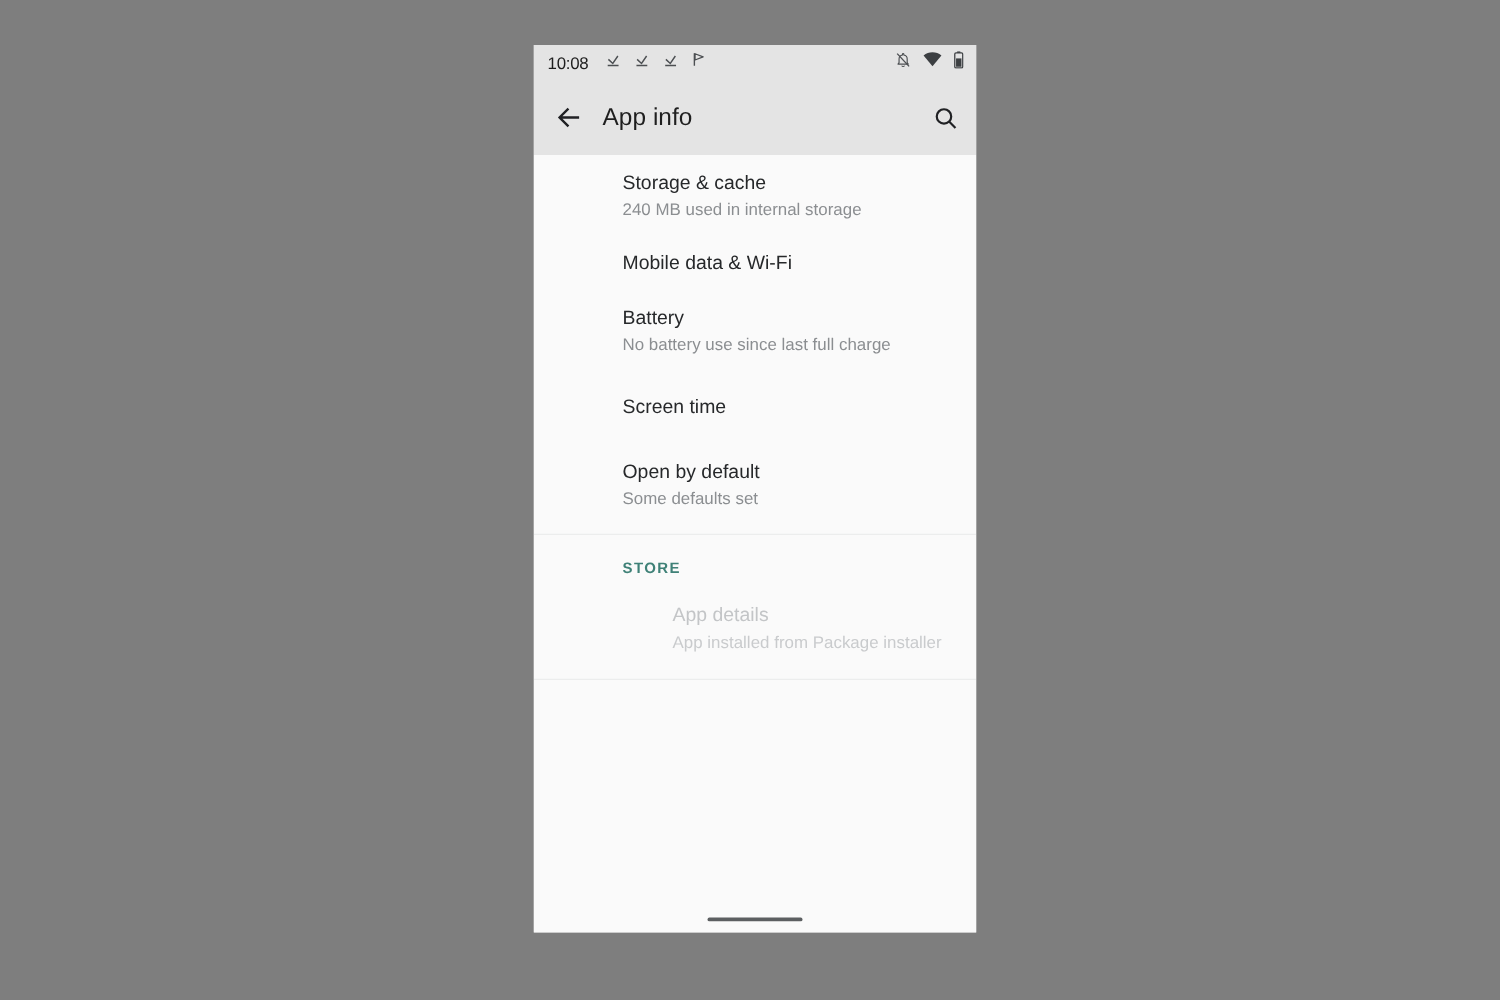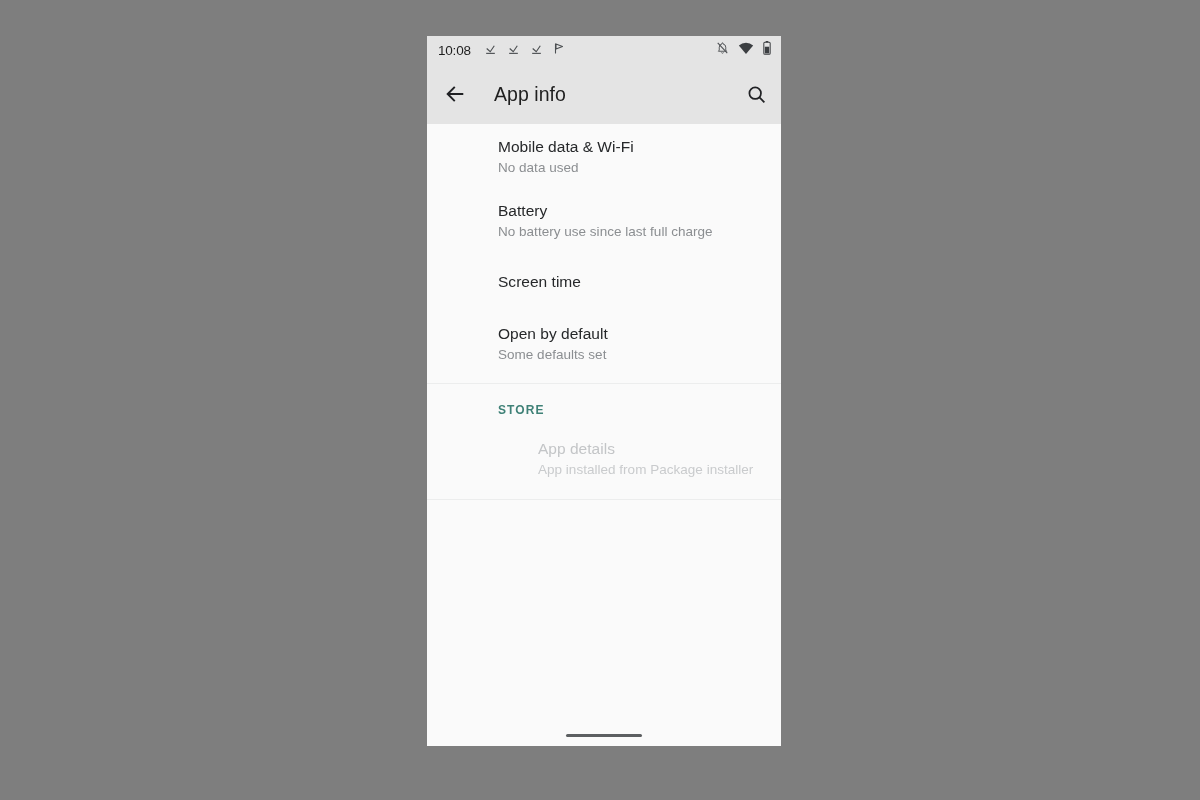--- a/index.html
+++ b/index.html
@@ -65,21 +65,21 @@
     background: #e4e4e4;
     display: flex;
     align-items: center;
     padding: 0 14px 0 17px;
     box-sizing: border-box;
     flex: none;
   }
   #app-bar .title {
     font-size: 19.5px;
     color: #1f1f1f;
-    margin-left: 28px;
+    margin-left: 16px;
     font-weight: 400;
     letter-spacing: 0.05px;
   }
   #search-button { margin-left: auto; display: flex; align-items: center; }
   #back-button { display: flex; align-items: center; }
 
   
   #content {
     flex: 1;
     background: #fafafa;
@@ -230,22 +230,25 @@
           <circle cx="10.5" cy="10.5" r="6.6" fill="none" stroke="#202124" stroke-width="2"></circle>
           <path d="M15.4 15.4 L21 21" fill="none" stroke="#202124" stroke-width="2"></path>
         </svg>
     </span>
   </div>
 
   <div id="content">
 
     <div class="section">
       <div class="list-item">
+        <div class="primary">Storage &amp; cache</div>
+        <div class="secondary">240 MB used in internal storage</div>
+      </div>
+      <div class="list-item">
         <div class="primary">Mobile data &amp; Wi-Fi</div>
-        <div class="secondary">No data used</div>
       </div>
       <div class="list-item">
         <div class="primary">Battery</div>
         <div class="secondary">No battery use since last full charge</div>
       </div>
       <div class="list-item" style="padding-top:19px;padding-bottom:19px;">
         <div class="primary">Screen time</div>
       </div>
       <div class="list-item" style="padding-bottom:19px;">
         <div class="primary">Open by default</div>

